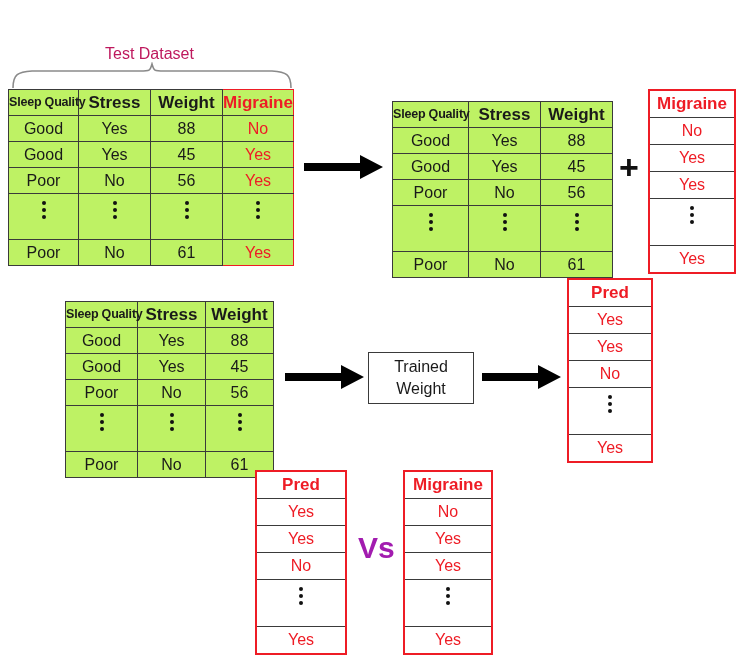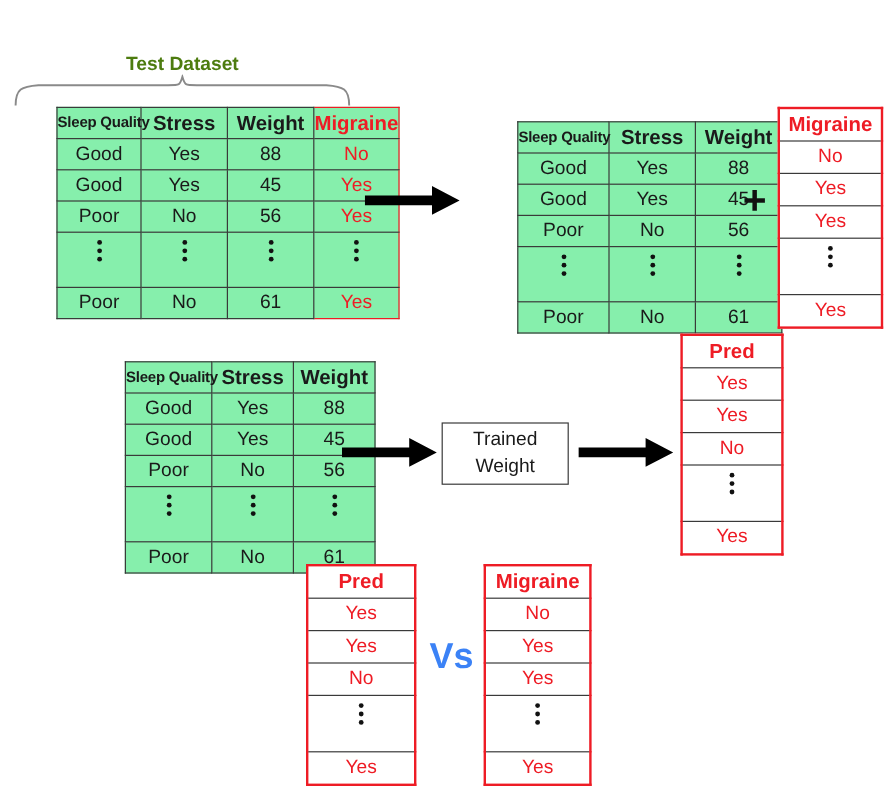--- a/index.html
+++ b/index.html
@@ -14,22 +14,21 @@
     background: #ffffff;
     font-family: "Liberation Sans", sans-serif;
     overflow: hidden;
   }
 
   
   .tbl {
     position: absolute;
     border-collapse: collapse;
     table-layout: fixed;
-    background: #86efac;
-    margin-left: 39px;
+    background: #bef264;
   }
   .tbl td {
     border: 1.6px solid #3a3a3a;
     text-align: center;
     vertical-align: middle;
     font-size: 16px;
     color: #1a1a1a;
     padding: 0;
     height: 25px;
     line-height: 25px;
@@ -97,29 +96,28 @@
     background: #111;
     margin: 3px auto;
   }
   .tall { height: 45px !important; line-height: 45px !important; }
   .tallr { height: 46px !important; line-height: 46px !important; }
 
   
   .caption {
     position: absolute;
     font-size: 16px;
-    color: #4d7c0f;
-    white-space: nowrap;
-    font-weight: bold;
+    color: #be185d;
+    white-space: nowrap;
   }
   .vs {
     position: absolute;
     font-size: 30px;
     font-weight: bold;
-    color: #3b82f6;
+    color: #a21caf;
     white-space: nowrap;
   }
   .plus {
     position: absolute;
     font-size: 34px;
     font-weight: bold;
     color: #111;
     line-height: 1;
     white-space: nowrap;
   }

